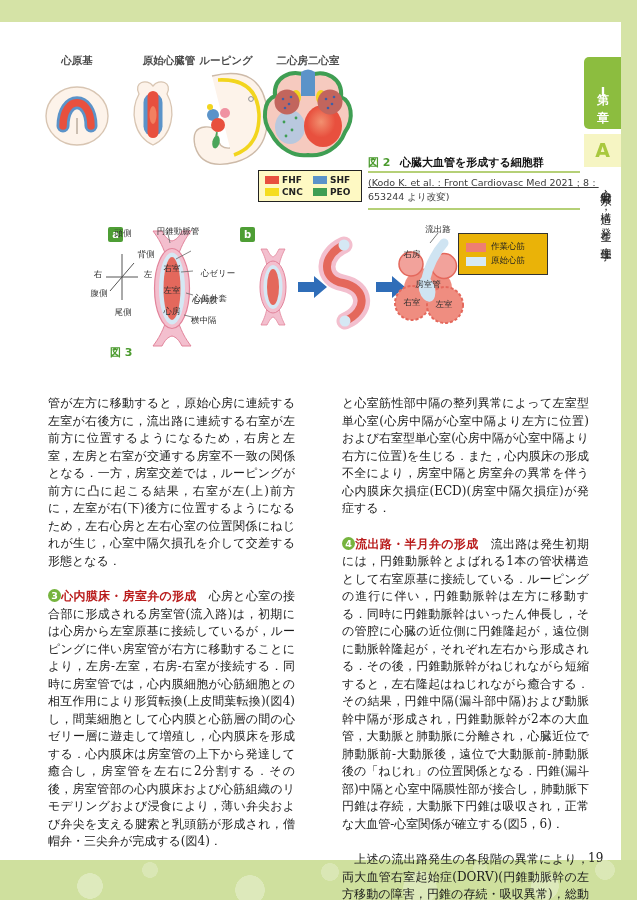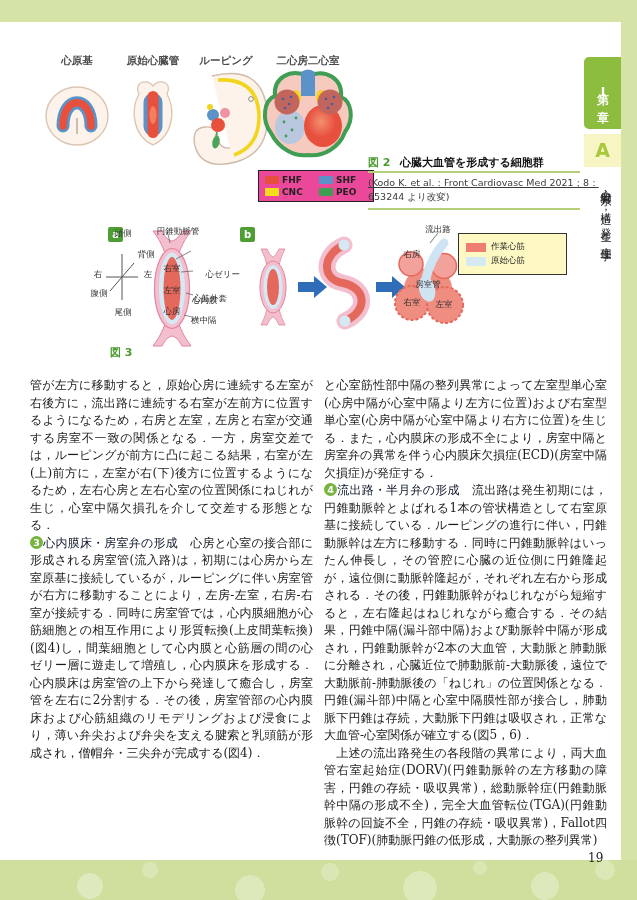--- a/index.html
+++ b/index.html
@@ -37,43 +37,43 @@
   .flabel { position:absolute; font:8.5px "DejaVu Sans","Liberation Sans",sans-serif; color:#2e2e2e;
             text-align:center; line-height:1.1; white-space:nowrap; }
   .figno   { color:#4c9b2f; font:bold 11px "DejaVu Sans","Liberation Sans",sans-serif; position:absolute; }
   .figtitle{ color:#141414; font:bold 11px "DejaVu Sans","Liberation Sans",sans-serif; position:absolute;text-align:right; }
   .grule  { position:absolute; height:2px; background:#b5d077; }
   .cite   { position:absolute; font:9.5px "DejaVu Sans","Liberation Sans",sans-serif; color:#3c3c3c; }
   .badge  { position:absolute; width:15px; height:15px; background:#4e9e35; border-radius:2px;
             color:#fff; font:bold 10px/15px "DejaVu Sans","Liberation Sans",sans-serif; text-align:center; }
 
   
-  .legend2 { position:absolute; left:258px; top:170px; width:116px; background:#ec4899; border:1.3px solid #222;
+  .legend2 { position:absolute; left:258px; top:170px; width:104px; background:#fef9c3; border:1.3px solid #222;
              display:grid; grid-template-columns:1fr 1fr; gap:2px 6px; padding:4px 6px; box-sizing:border-box; }
   .legend2 .li { display:flex; align-items:center; gap:3px;
              font:bold 9px "DejaVu Sans","Liberation Sans",sans-serif; color:#222; }
   .legend2 .sw { width:14px; height:8px; display:inline-block; }
   .sw-fhf{background:#e8503e;} .sw-shf{background:#5b93c9;} .sw-cnc{background:#f5dd1e;} .sw-peo{background:#3f9e53;}
 
-  .legend3 { position:absolute; left:458px; top:233px; width:109px; background:#fef9c3; border:1px solid #333;
+  .legend3 { position:absolute; left:458px; top:233px; width:90px; background:#eab308; border:1px solid #333;
              padding:5px 7px; box-sizing:border-box; }
   .legend3 .li { display:flex; align-items:center; gap:5px; margin:2px 0;
              font:8.5px "DejaVu Sans","Liberation Sans",sans-serif; color:#222; }
   .legend3 .sw { width:20px; height:9px; display:inline-block; }
   .sw-work{background:#ee7e72;} .sw-prim{background:#d6eaf6;}
 
   
   .col { position:absolute; top:377px; width:283px; font:12px/17.5px "DejaVu Serif","Liberation Serif",serif;
          text-align:justify; color:#1b1b1b; }
   .col-left  { left:30px; }
   .col-right { left:324px; }
-  .col p { margin:0; }
+  .col p { margin:18px; }
   .numc { display:inline-block; width:13px; height:13px; border-radius:50%; background:#76b43e; color:#fff;
           font:bold 9.5px/13px "DejaVu Sans","Liberation Sans",sans-serif; text-align:center; vertical-align:1px; }
-  .sechead { font-family:"DejaVu Sans","Liberation Sans",sans-serif; font-weight:normal; color:#0f172a; }
+  .sechead { font-family:"DejaVu Sans","Liberation Sans",sans-serif; font-weight:bold; color:#b91c1c; }
 
   .pagenum { position:absolute; left:588px; top:851px; font:12px "DejaVu Serif","Liberation Serif",serif; color:#222; }
 
   svg { position:absolute; overflow:visible; }
 </style>
 </head>
 <body>
 
 <div class="page">
 
@@ -81,21 +81,21 @@
   <div class="band-right"></div>
   <div class="band-bottom"></div>
 
   <div class="chapter-box">
     <span>第I章</span>
   </div>
   <div class="a-box">A</div>
   <div class="side-title">心血管系の構造，発生と生理学</div>
 
   <span class="stage-label" style="left:47px;width:60px;">心原基</span>
-  <span class="stage-label" style="left:120px;width:66px;">原始心臓管</span>
+  <span class="stage-label" style="left:136px;width:66px;">原始心臓管</span>
   <span class="stage-label" style="left:196px;width:60px;">ルーピング</span>
   <span class="stage-label" style="left:270px;width:76px;">二心房二心室</span>
 
   <svg style="left:40px;top:66px;" width="325" height="102" viewBox="0 0 325 102">
     <defs>
       <radialGradient id="lvg" cx="45%" cy="40%">
           <stop offset="0%" stop-color="#f29070"></stop>
           <stop offset="75%" stop-color="#e8503e"></stop>
         </radialGradient>
     </defs>
@@ -190,21 +190,21 @@
     <ellipse cx="37" cy="57.5" rx="13" ry="36" fill="#d5e8f4"></ellipse>
     <ellipse cx="37" cy="57.5" rx="8.5" ry="31.5" fill="#e4685c"></ellipse>
     <line x1="35" y1="12" x2="33" y2="3" stroke="#666" stroke-width="0.8"></line>
     <line x1="41" y1="28" x2="56" y2="20" stroke="#666" stroke-width="0.8"></line>
     <line x1="46" y1="41" x2="58" y2="40" stroke="#666" stroke-width="0.8"></line>
     <line x1="51" y1="62" x2="58" y2="64" stroke="#666" stroke-width="0.8"></line>
     <line x1="49" y1="84" x2="57" y2="86" stroke="#666" stroke-width="0.8"></line>
   </svg>
   <span class="flabel" style="left:148px;top:227px;width:60px;">円錐動脈管</span>
   <span class="flabel" style="left:192px;top:256px;width:40px;text-align:left;margin-top:40px;">心内膜</span>
-  <span class="flabel" style="left:196px;top:270px;width:44px;text-align:right;">心ゼリー</span>
+  <span class="flabel" style="left:196px;top:270px;width:44px;text-align:center;font-family:Liberation Mono, monospace;">心ゼリー</span>
   <span class="flabel" style="left:193px;top:294px;width:44px;text-align:left;">心筋外套</span>
   <span class="flabel" style="left:191px;top:316px;width:40px;text-align:left;">横中隔</span>
   <span class="flabel" style="left:156px;top:264px;width:32px;">右室</span>
   <span class="flabel" style="left:156px;top:286px;width:32px;">左室</span>
   <span class="flabel" style="left:156px;top:307px;width:32px;">心房</span>
 
   <svg style="left:248px;top:233px;" width="215" height="112" viewBox="0 0 215 112">
 
     <path d="M 13,16 C 17,24 18,28 19,33 L 31,33 C 32,28 33,24 37,16 L 31,16 C 28.5,21 27,23 25,24 C 23,23 21.5,21 19,16 Z" fill="#f3bfce" stroke="#e2849b" stroke-width="0.8"></path>
     <path d="M 13,92 C 17,84 18,80 19,75 L 31,75 C 32,80 33,84 37,92 L 31,92 C 28.5,87 27,85 25,84 C 23,85 21.5,87 19,92 Z" fill="#f3bfce" stroke="#e2849b" stroke-width="0.8"></path>

